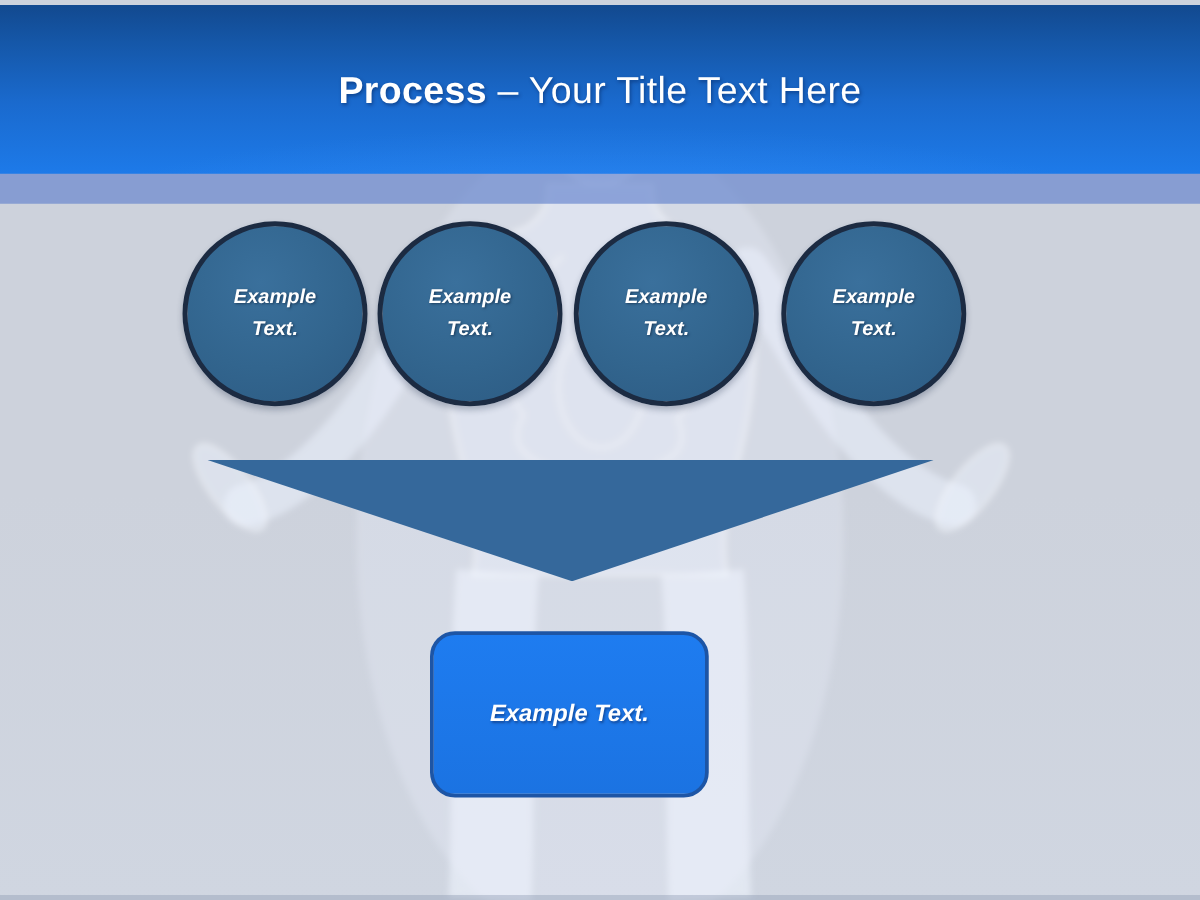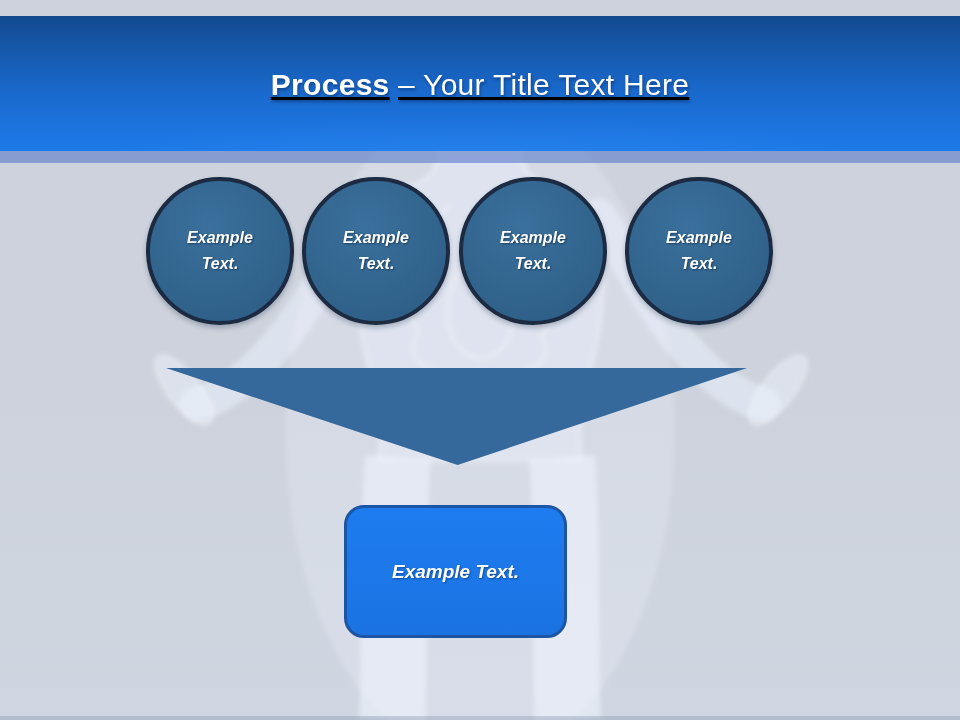--- a/index.html
+++ b/index.html
@@ -5,25 +5,24 @@
   html,body { margin:0; padding:0; background:#9aa2b2; }
   .slide {
     position:relative; width:960px; height:720px; overflow:hidden;
     font-family:"Liberation Sans", sans-serif;
     background:linear-gradient(180deg,#cdd2dc 0%, #cdd2dc 55%, #d0d6e1 100%);
   }
   .figure-svg { position:absolute; left:0; top:0; width:960px; height:720px; }
 
   
   .header {
-    position:absolute; left:0; top:16px; width:960px; height:135px;
+    position:absolute; left:0; top:4px; width:960px; height:135px;
     background:
       radial-gradient(ellipse 70% 90% at 50% 130%, rgba(80,160,255,0.30), rgba(80,160,255,0) 65%),
       linear-gradient(180deg,#12498f 0%, #1557a8 22%, #1a6ace 58%, #1d7ae9 100%);
-    text-decoration: underline;
   }
   .slide-title {
     margin:0; padding-top:52px; text-align:center;
     color:#ffffff; font-size:30px; font-weight:400; letter-spacing:0.3px;
     text-shadow:1px 2px 3px rgba(0,25,70,0.45);
     white-space:nowrap;
   }
   .title-bold { font-weight:700; margin-right:0.28em; }
 
   .accent-band {

